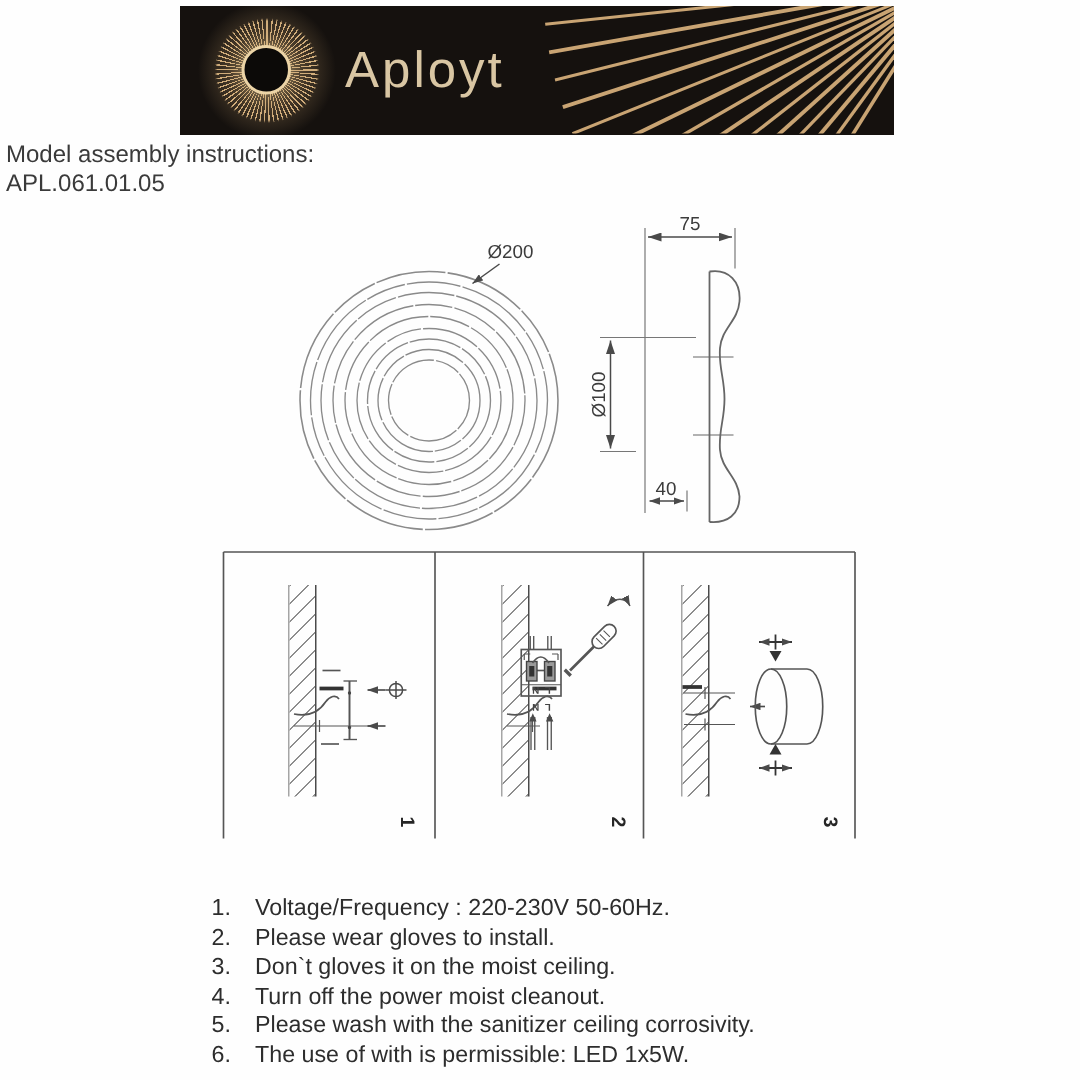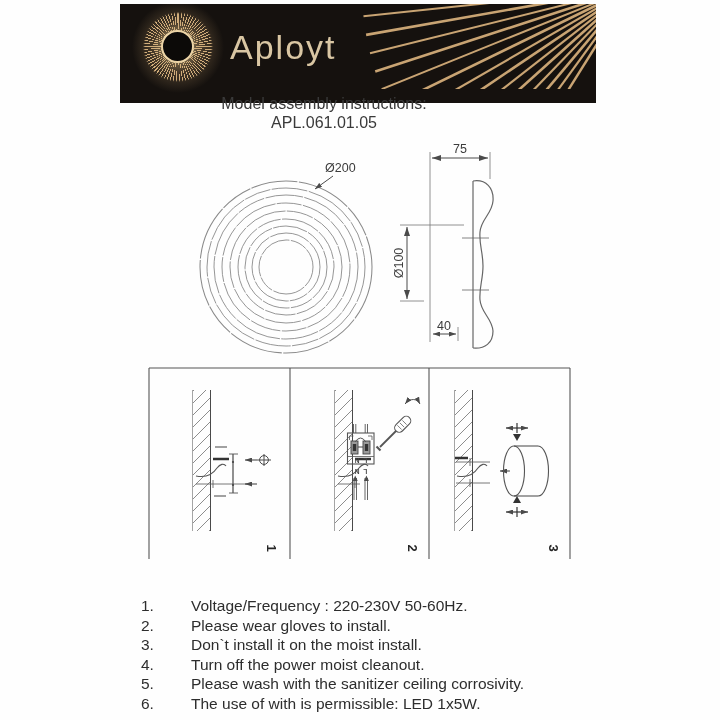--- a/index.html
+++ b/index.html
@@ -2,21 +2,21 @@
 <html style="--accent-gold: #c9a473; --header-bg: #15110e;"><head>
 <meta charset="utf-8">
 <style>
   html,body{margin:0;padding:0;background:#ffffff;}
   .page{
     position:relative;width:720px;height:720px;background:#fefefe;overflow:hidden;
     font-family:"Liberation Sans",sans-serif;color:#2f2f2f;
   }
   
   .banner{
-    position:absolute;left:120px;top:4px;width:476px;height:99px;
+    position:absolute;left:120px;top:4px;width:476px;height:86px;
     background:var(--header-bg,#15110e);overflow:hidden;
   }
   .logo-rays{
     position:absolute;left:18px;top:3px;width:80px;height:80px;border-radius:50%;
     background:repeating-conic-gradient(from 0deg,rgba(217,180,128,.95) 0deg 1.6deg,rgba(20,16,12,0) 1.6deg 5.2deg);
     -webkit-mask:radial-gradient(circle,transparent 0 13px,#000 14px 33px,transparent 35px);
     mask:radial-gradient(circle,transparent 0 13px,#000 14px 33px,transparent 35px);
   }
   .logo-glow{
     position:absolute;left:8px;top:-7px;width:100px;height:100px;border-radius:50%;
@@ -26,21 +26,21 @@
     position:absolute;left:41px;top:26px;width:29px;height:29px;border-radius:50%;
     border:2.5px solid #ecd4a6;box-shadow:0 0 9px rgba(235,205,150,.55);
     background:#0c0a08;
   }
   .wordmark{
     position:absolute;left:110px;top:24px;font-size:34px;letter-spacing:2px;
     color:#d9c6a3;font-weight:400;
   }
   .corner-rays{position:absolute;right:0;top:0;width:476px;height:85px;}
   
-  .title-block{position:absolute;left:16px;top:94px;width:616px;text-align:center;line-height:19px;}
+  .title-block{position:absolute;left:4px;top:94px;width:616px;text-align:left;line-height:19px;}
   .title-line{font-size:16px;font-weight:500;color:#3a3a3a;}
   .model-line{font-size:16px;font-weight:400;color:#3a3a3a;}
   
   .wall{
     position:absolute;width:17px;height:141px;top:390px;
     background:repeating-linear-gradient(135deg,#8d8d8d 0 1px,transparent 1px 8.5px);
     border-right:1.5px solid #4a4a4a;border-left:1px solid #a5a5a5;
   }
   .wall.w1{left:192px;} .wall.w2{left:334px;} .wall.w3{left:454px;}
   
@@ -50,21 +50,21 @@
   .tiny{font-size:6.5px;fill:#444;font-weight:700;letter-spacing:1px;}
   
   .step-num{
     position:absolute;width:16px;height:16px;font-size:13px;font-weight:700;color:#262626;
     transform:rotate(90deg);text-align:center;line-height:16px;
   }
   
   .instructions{position:absolute;left:141px;top:596px;width:470px;}
   .instr-row{display:flex;font-size:15.5px;font-weight:500;color:#2d2d2d;line-height:19.5px;}
   .instr-num{width:29px;flex:0 0 29px;}
-  .instr-text{flex:1;margin-left:21px;}
+  .instr-text{flex:1;}
 </style>
 </head>
 <body>
 
 <div class="page">
 
   <div class="banner">
     <div class="logo-glow"></div>
     <div class="logo-rays"></div>
     <div class="logo-ring"></div>
@@ -249,21 +249,21 @@
     <div class="instr-row">
       <span class="instr-num">1.</span>
       <span class="instr-text">Voltage/Frequency : 220-230V 50-60Hz.</span>
     </div>
     <div class="instr-row">
       <span class="instr-num">2.</span>
       <span class="instr-text">Please wear gloves to install.</span>
     </div>
     <div class="instr-row">
       <span class="instr-num">3.</span>
-      <span class="instr-text">Don`t install it on the moist install.</span>
+      <span class="instr-text">Don`t gloves it on the moist ceiling.</span>
     </div>
     <div class="instr-row">
       <span class="instr-num">4.</span>
       <span class="instr-text">Turn off the power moist cleanout.</span>
     </div>
     <div class="instr-row">
       <span class="instr-num">5.</span>
       <span class="instr-text">Please wash with the sanitizer ceiling corrosivity.</span>
     </div>
     <div class="instr-row">

